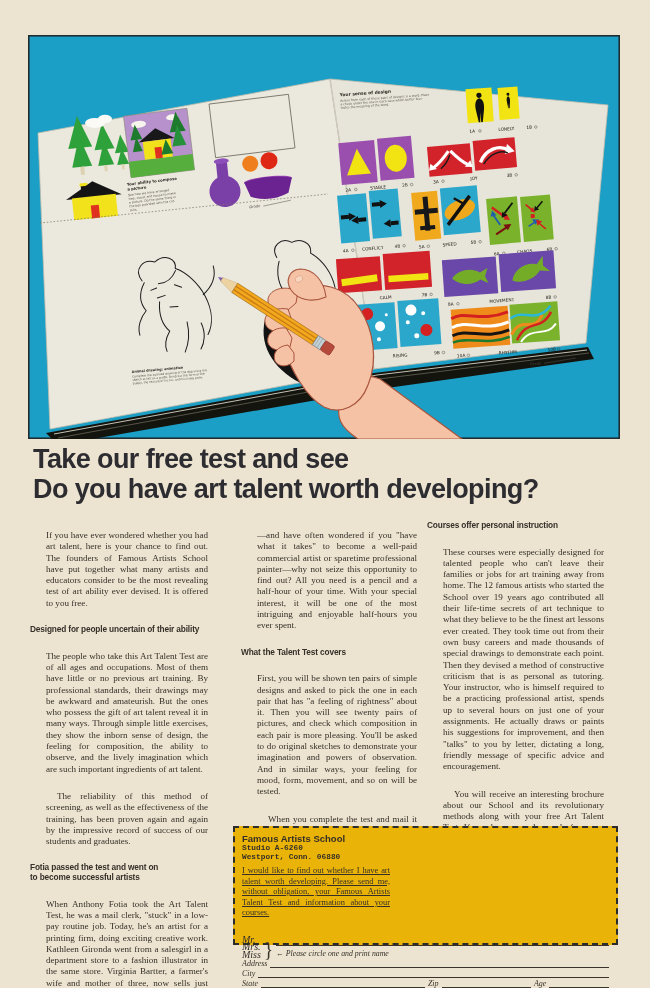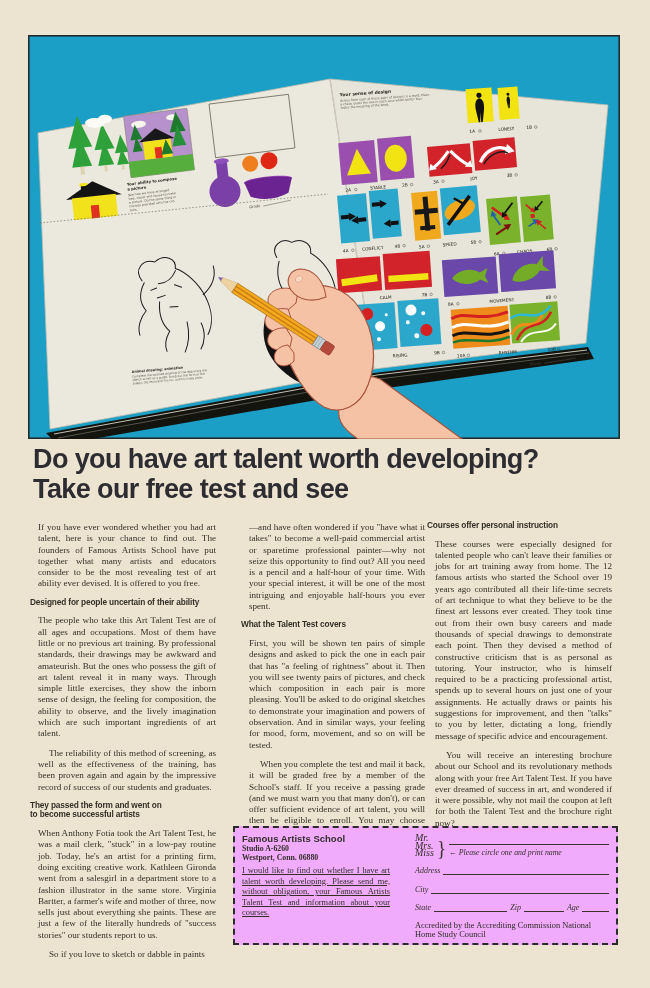--- a/index.html
+++ b/index.html
@@ -11,36 +11,36 @@
   .illus-box{position:absolute;left:28px;top:35px;width:592px;height:404px;}
   .headline{
     position:absolute;left:33px;top:444px;width:590px;
     font-family:"Liberation Sans",sans-serif;font-weight:700;
     font-size:27px;line-height:30px;letter-spacing:-0.6px;color:#2d2c30;
   }
   .col{position:absolute;top:514px;font-size:9.1px;line-height:11.3px;text-align:justify;}
   #col1{left:30px;width:194px;}
   #col2{left:241px;width:192px;}
   #col3{left:427px;width:193px;}
-  .col p{margin:8px;}
+  .col p{margin:16px;}
   .ind{text-indent:11px;}
   .subhead{
     font-family:"Liberation Sans",sans-serif;font-weight:700;
     font-size:8.3px;line-height:9.6px;letter-spacing:-0.15px;
     margin:5px 0 3px;text-align:left;
   }
   .subhead.first{margin-top:7px;}
   .coupon{
     position:absolute;left:233px;top:826px;width:385px;height:119px;
     border:2px dashed #2b2b2b;box-sizing:border-box;
-    display:flex;gap:25px;padding:5px 7px 4px 7px;background:#f0abfc;
+    display:flex;gap:16px;padding:5px 7px 4px 7px;background:#eab308;flex-direction:column;
   }
   .c-left{width:148px;flex:none;}
   .c-school{font-family:"Liberation Sans",sans-serif;font-weight:700;font-size:9.5px;line-height:11px;}
-  .c-sub{font-family:Liberation Serif, serif;font-weight:700;font-size:7.8px;line-height:9px;}
+  .c-sub{font-family:Liberation Mono, monospace;font-weight:700;font-size:7.8px;line-height:9px;}
   .c-req{font-size:8.4px;line-height:10.6px;text-align:justify;margin-top:4px;text-decoration:underline;}
   .c-right{flex:1;display:flex;flex-direction:column;justify-content:space-between;padding-top:1px;}
   .f-label{font-style:italic;font-size:8px;color:#3a342c;white-space:nowrap;}
   .rule{flex:1;border-bottom:0.9px solid #3a342c;height:9px;}
   .f-row{display:flex;align-items:flex-end;gap:3px;}
   .titles{font-style:italic;font-size:10px;line-height:7.5px;}
   .brace{font-size:19px;line-height:19px;font-family:"Liberation Serif",serif;transform:scaleY(1.15);color:#3a342c;}
   .name-cell{flex:1;display:flex;flex-direction:column;}
   .circle-note{font-style:italic;font-size:7.8px;margin-top:3px;white-space:nowrap;}
   .accred{font-size:8.4px;line-height:9px;color:#2f2a22;}
@@ -366,31 +366,31 @@
       <path d="M118.5,-5.5 L118.5,5.5 M121.5,-5.5 L121.5,5.5" stroke="#8ea4aa" stroke-width="0.7"></path>
       <rect x="125" y="-5.5" width="11" height="11" rx="2" fill="#b64a3a" stroke="#8a3428" stroke-width="0.6"></rect>
     </g>
     <path d="M298,262 C296,246 286,234 272,234 C261,235 257,246 263,255 C270,265 284,268 298,262 Z" fill="#f6c2a6" stroke="#a8543c" stroke-width="1.1"></path>
     <ellipse cx="271" cy="244" rx="4" ry="3" fill="#f9d6bf" stroke="#cf9278" stroke-width="0.5" transform="rotate(-30 271 244)"></ellipse>
   </g>
 </svg>
 </div>
 
 <div class="headline">
+  <div>Take our free test and see</div>
   <div>Do you have art talent worth developing?</div>
-  <div>Take our free test and see</div>
 </div>
 
 <div class="col" id="col1">
   <p> If you have ever wondered whether you had art talent, here is your chance to find out. The founders of Famous Artists School have put together what many artists and educators consider to be the most revealing test of art ability ever devised. It is offered to you free.</p>
   <div class="subhead">Designed for people uncertain of their ability</div>
   <p>The people who take this Art Talent Test are of all ages and occupations. Most of them have little or no previous art training. By professional standards, their drawings may be awkward and amateurish. But the ones who possess the gift of art talent reveal it in many ways. Through simple little exercises, they show the inborn sense of design, the feeling for composition, the ability to observe, and the lively imagination which are such important ingredients of art talent.</p>
   <p class="ind">The reliability of this method of screening, as well as the effectiveness of the training, has been proven again and again by the impressive record of success of our students and graduates.</p>
   <div class="subhead">
-    <div>They passed the form and went on</div>
+    <div>Fotia passed the test and went on</div>
     <div>to become successful artists</div>
   </div>
   <p>When Anthony Fotia took the Art Talent Test, he was a mail clerk, "stuck" in a low-pay routine job. Today, he's an artist for a printing firm, doing exciting creative work. Kathleen Gironda went from a salesgirl in a department store to a fashion illustrator in the same store. Virginia Bartter, a farmer's wife and mother of three, now sells just about everything she paints. These are just a few of the literally hundreds of "success stories" our students report to us.</p>
   <p class="ind">So if you love to sketch or dabble in paints</p>
 </div>
 
 <div class="col" id="col2">
   <p>—and have often wondered if you "have what it takes" to become a well-paid commercial artist or sparetime professional painter—why not seize this opportunity to find out? All you need is a pencil and a half-hour of your time. With your special interest, it will be one of the most intriguing and enjoyable half-hours you ever spent.</p>
   <div class="subhead">What the Talent Test covers</div>
   <p>First, you will be shown ten pairs of simple designs and asked to pick the one in each pair that has "a feeling of rightness" about it. Then you will see twenty pairs of pictures, and check which composition in each pair is more pleasing. You'll be asked to do original sketches to demonstrate your imagination and powers of observation. And in similar ways, your feeling for mood, form, movement, and so on will be tested.</p>

